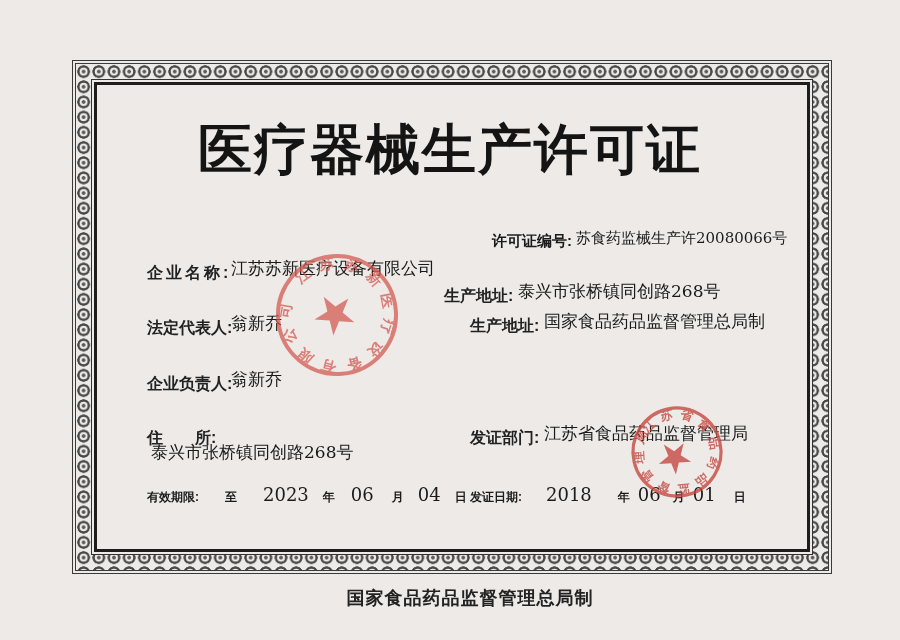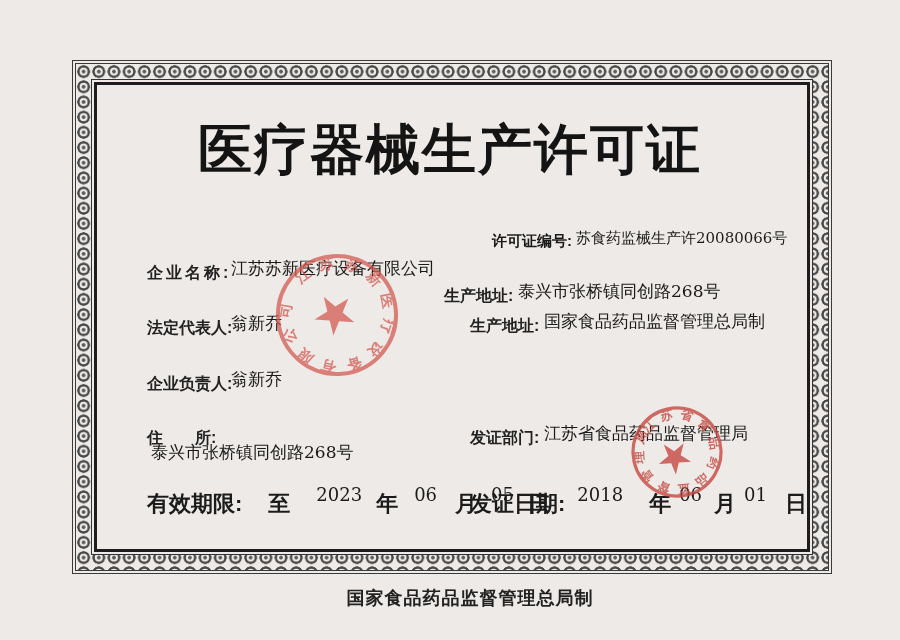--- a/index.html
+++ b/index.html
@@ -36,21 +36,21 @@
   .lbl { font-weight:bold; font-size:16px; line-height:1.2; color:#222; }
   .val {
     font-family:"DejaVu Serif", serif; font-size:17px; line-height:1.2;
     position:relative; top:-5px; color:#1a1a1a;
   }
   .lblw-left  { width:80px; }
   .lblw-right { width:72px; }
   .spread { letter-spacing:3px; }
   .license-lbl { font-weight:bold; font-size:15px; }
   .license-val { font-family:"DejaVu Serif", serif; font-size:15px; position:relative; top:-3px; margin-left:4px; }
-  .u   { font-weight:bold; font-size:22px; position:relative; top:5px; }
+  .u   { font-weight:bold; font-size:12px; position:relative; top:5px; }
   .num { font-family:"DejaVu Serif", serif; font-size:18px; }
   .footer {
     left:0; right:0; top:586px; text-align:center;
     font-size:18px; font-weight:bold; letter-spacing:1px; color:#222;margin-left:40px;
   }
   .stamps { position:absolute; left:0; top:0; pointer-events:none; }
   .seal-text { font-family:"DejaVu Serif", serif; font-weight:bold; }
 </style>
 </head>
 <body>
@@ -91,40 +91,40 @@
     <span class="val" style="margin-left:4px;">泰兴市张桥镇同创路268号</span>
   </div>
 
   <div class="abs row" style="left:147px; top:484px;">
     <span class="u" style="top:5px;">有效期限:</span>
     <span class="u" style="margin-left:26px;">至</span>
     <span class="num" style="margin-left:26px;">2023</span>
     <span class="u" style="margin-left:14px;">年</span>
     <span class="num" style="margin-left:16px;">06</span>
     <span class="u" style="margin-left:18px;">月</span>
-    <span class="num" style="margin-left:14px;">05</span>
+    <span class="num" style="margin-left:14px;">04</span>
     <span class="u" style="margin-left:14px;">日</span>
   </div>
 
   <div class="abs row" style="left:444px; top:258px;margin-top:28px;">
     <span class="lbl lblw-right">生产地址:</span>
     <span class="val" style="margin-left:2px;">泰兴市张桥镇同创路268号</span>
   </div>
   <div class="abs row" style="left:470px; top:316px;">
     <span class="lbl lblw-right">生产地址:</span>
     <span class="val" style="margin-left:2px;">国家食品药品监督管理总局制</span>
   </div>
   <div class="abs row" style="left:470px; top:428px;">
     <span class="lbl lblw-right">发证部门:</span>
     <span class="val" style="margin-left:2px;">江苏省食品药品监督管理局</span>
   </div>
 
   <div class="abs row" style="left:470px; top:484px;">
     <span class="u" style="top:5px;">发证日期:</span>
-    <span class="num" style="margin-left:12px;">2018</span>
+    <span class="num" style="margin-left:24px;">2018</span>
     <span class="u" style="margin-left:26px;">年</span>
     <span class="num" style="margin-left:8px;">06</span>
     <span class="u" style="margin-left:12px;">月</span>
     <span class="num" style="margin-left:8px;">01</span>
     <span class="u" style="margin-left:18px;">日</span>
   </div>
 
   <div class="abs footer">国家食品药品监督管理总局制</div>
 
   <svg class="stamps" width="900" height="640" viewBox="0 0 900 640">

